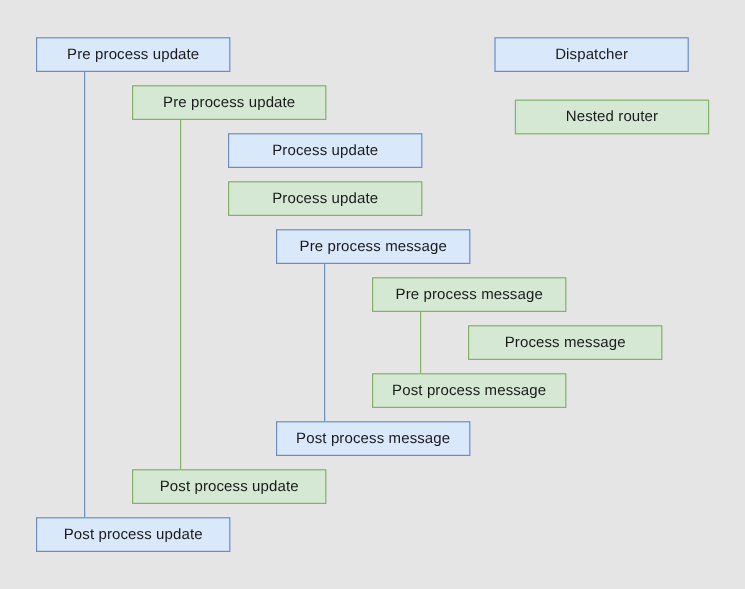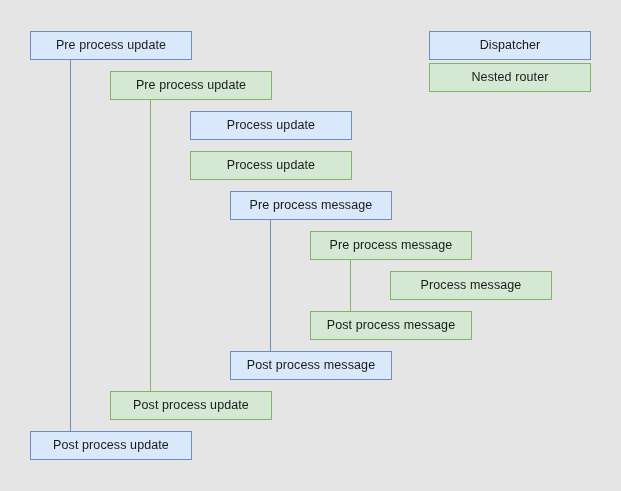--- a/index.html
+++ b/index.html
@@ -86,20 +86,20 @@
         <span>Post process message</span>
       </div>
       <div class="node green" style="left: 110px; top: 391px; width: 162px; height: 29px;">
         <span>Post process update</span>
       </div>
       <div class="node blue" style="left: 30px; top: 431px; width: 162px; height: 29px;">
         <span>Post process update</span>
       </div>
     </div>
   <div id="legend-layer">
-      <div class="node blue" style="left: 429px; top: 31px; width: 162px; height: 29px;">
+      <div class="node blue" style="left: 412px; top: 31px; width: 162px; height: 29px;">
         <span>Dispatcher</span>
       </div>
-      <div class="node green" style="left: 429px; top: 63px; width: 162px; height: 29px;">
+      <div class="node green" style="left: 429px; top: 83px; width: 162px; height: 29px;">
         <span>Nested router</span>
       </div>
     </div>
 </div>
 
 </body></html>

